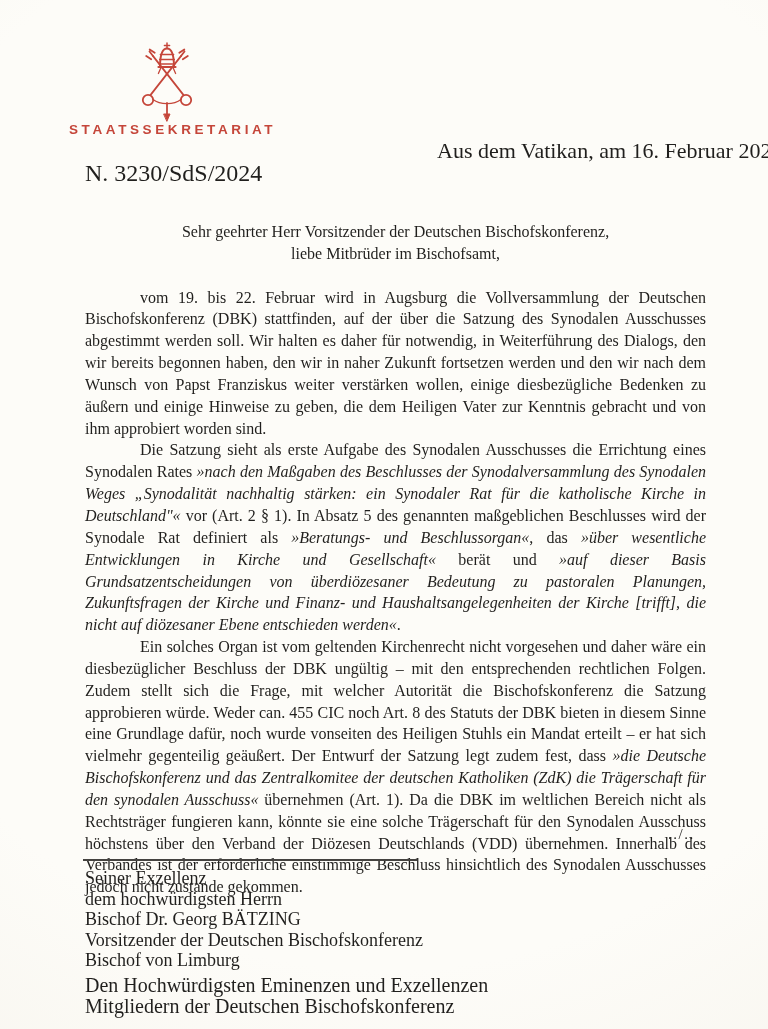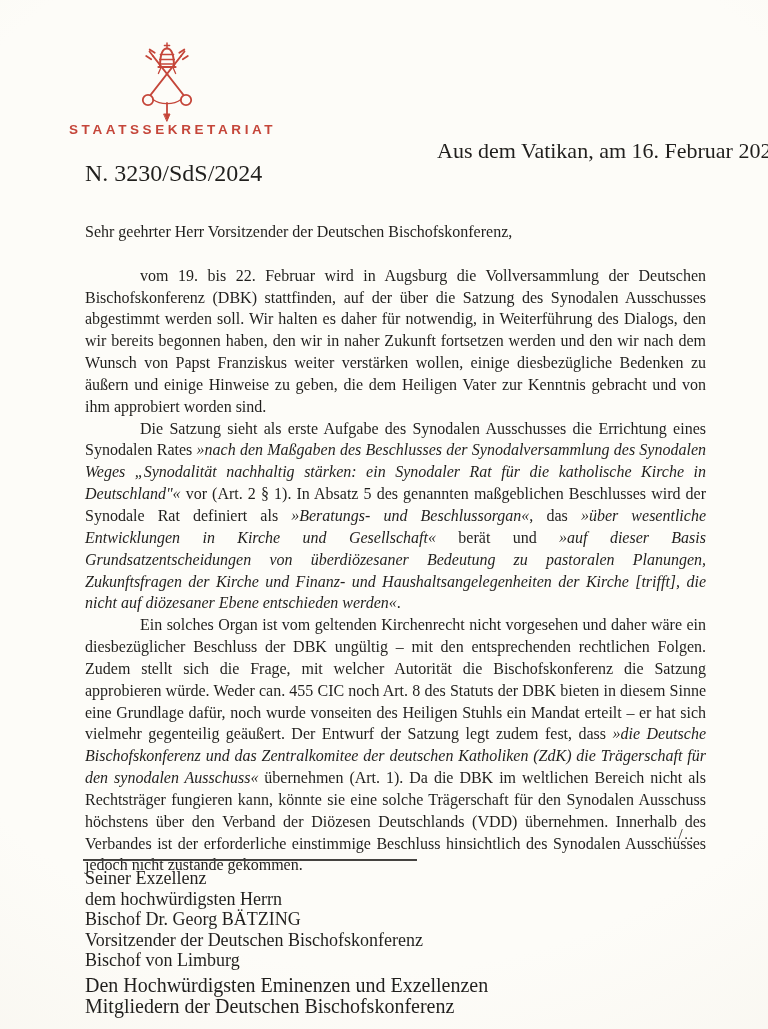--- a/index.html
+++ b/index.html
@@ -16,21 +16,21 @@
   .letterhead {
     position:absolute; left:69px; top:122px;
     font-family:"Liberation Sans", sans-serif;
     font-size:13.5px; letter-spacing:3.6px; font-weight:600;
     color: var(--accent, #c5463a);
   }
   .dateline { position:absolute; left:437px; top:138px; font-size:22px; white-space:nowrap; }
   .ref      { position:absolute; left:85px;  top:160px; font-size:24px; white-space:nowrap; }
   .content  { position:absolute; left:85px; top:221px; width:621px;
               font-size:16px; line-height:21.85px; }
-  .salutation { margin-bottom:21.85px; text-align:left; }
+  .salutation { margin-bottom:21.85px; text-align:center; }
   .para { text-align:justify; text-indent:55px; }
   .it   { font-style:italic; }
   .cont-mark { position:absolute; left:668px; top:826px; font-size:15px; letter-spacing:1.5px; }
   .rule { position:absolute; left:83px; top:859px; width:334px; height:0;
           border-top:2px solid #454340; }
   .recipient { position:absolute; left:85px; top:868px; font-size:18px; line-height:20.6px; }
   .cc        { position:absolute; left:85px; top:975px; font-size:20px; line-height:21px; }
 </style>
 </head>
 <body>
@@ -60,20 +60,21 @@
 
   <div class="letterhead">STAATSSEKRETARIAT</div>
 
   <div class="dateline">Aus dem Vatikan, am 16. Februar 2024</div>
 
   <div class="ref">N. 3230/SdS/2024</div>
 
   <div class="content">
     <div class="salutation">
       <div>Sehr geehrter Herr Vorsitzender der Deutschen Bischofskonferenz,</div>
+      <div>liebe Mitbrüder im Bischofsamt,</div>
     </div>
     <p class="para"><span>vom 19. bis 22. Februar wird in Augsburg die Vollversammlung der Deutschen Bischofskonferenz (DBK) stattfinden, auf der über die Satzung des Synodalen Ausschusses abgestimmt werden soll. Wir halten es daher für notwendig, in Weiterführung des Dialogs, den wir bereits begonnen haben, den wir in naher Zukunft fortsetzen werden und den wir nach dem Wunsch von Papst Franziskus weiter verstärken wollen, einige diesbezügliche Bedenken zu äußern und einige Hinweise zu geben, die dem Heiligen Vater zur Kenntnis gebracht und von ihm approbiert worden sind.</span></p>
     <p class="para"><span>Die Satzung sieht als erste Aufgabe des Synodalen Ausschusses die Errichtung eines Synodalen Rates </span><span class="it">»nach den Maßgaben des Beschlusses der Synodalversammlung des Synodalen Weges „Synodalität nachhaltig stärken: ein Synodaler Rat für die katholische Kirche in Deutschland"«</span><span> vor (Art. 2 § 1). In Absatz 5 des genannten maßgeblichen Beschlusses wird der Synodale Rat definiert als </span><span class="it">»Beratungs- und Beschlussorgan«</span><span>, das </span><span class="it">»über wesentliche Entwicklungen in Kirche und Gesellschaft«</span><span> berät und </span><span class="it">»auf dieser Basis Grundsatzentscheidungen von überdiözesaner Bedeutung zu pastoralen Planungen, Zukunftsfragen der Kirche und Finanz- und Haushaltsangelegenheiten der Kirche [trifft], die nicht auf diözesaner Ebene entschieden werden«</span><span>.</span></p>
     <p class="para"><span>Ein solches Organ ist vom geltenden Kirchenrecht nicht vorgesehen und daher wäre ein diesbezüglicher Beschluss der DBK ungültig – mit den entsprechenden rechtlichen Folgen. Zudem stellt sich die Frage, mit welcher Autorität die Bischofskonferenz die Satzung approbieren würde. Weder can. 455 CIC noch Art. 8 des Statuts der DBK bieten in diesem Sinne eine Grundlage dafür, noch wurde vonseiten des Heiligen Stuhls ein Mandat erteilt – er hat sich vielmehr gegenteilig geäußert. Der Entwurf der Satzung legt zudem fest, dass </span><span class="it">»die Deutsche Bischofskonferenz und das Zentralkomitee der deutschen Katholiken (ZdK) die Trägerschaft für den synodalen Ausschuss«</span><span> übernehmen (Art. 1). Da die DBK im weltlichen Bereich nicht als Rechtsträger fungieren kann, könnte sie eine solche Trägerschaft für den Synodalen Ausschuss höchstens über den Verband der Diözesen Deutschlands (VDD) übernehmen. Innerhalb des Verbandes ist der erforderliche einstimmige Beschluss hinsichtlich des Synodalen Ausschusses jedoch nicht zustande gekommen.</span></p>
   </div>
 
   <div class="cont-mark">../..</div>
 
   <div class="rule"></div>
 

